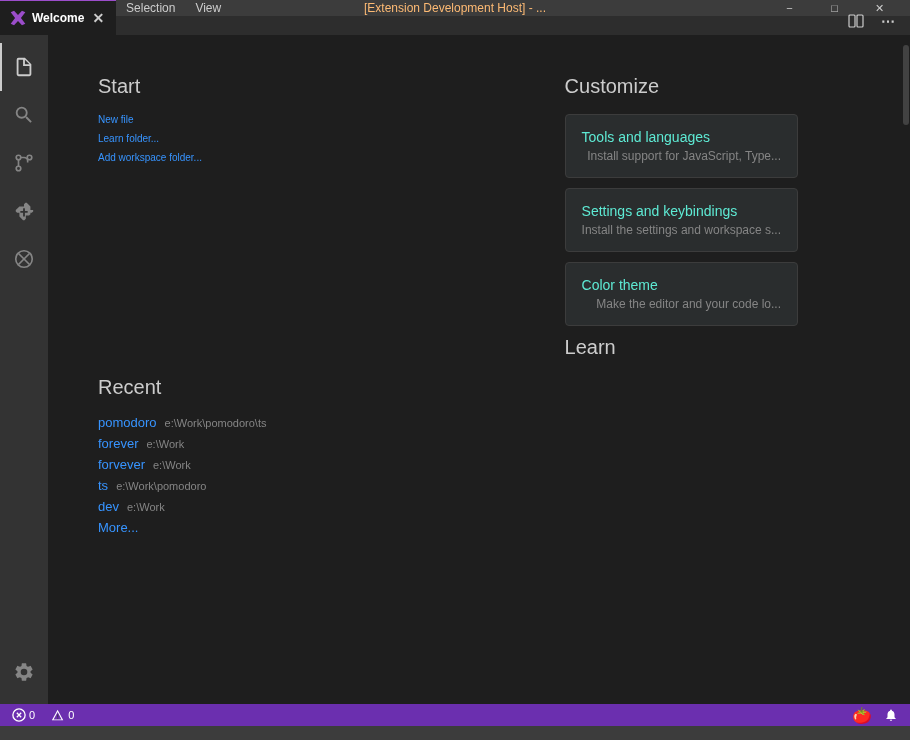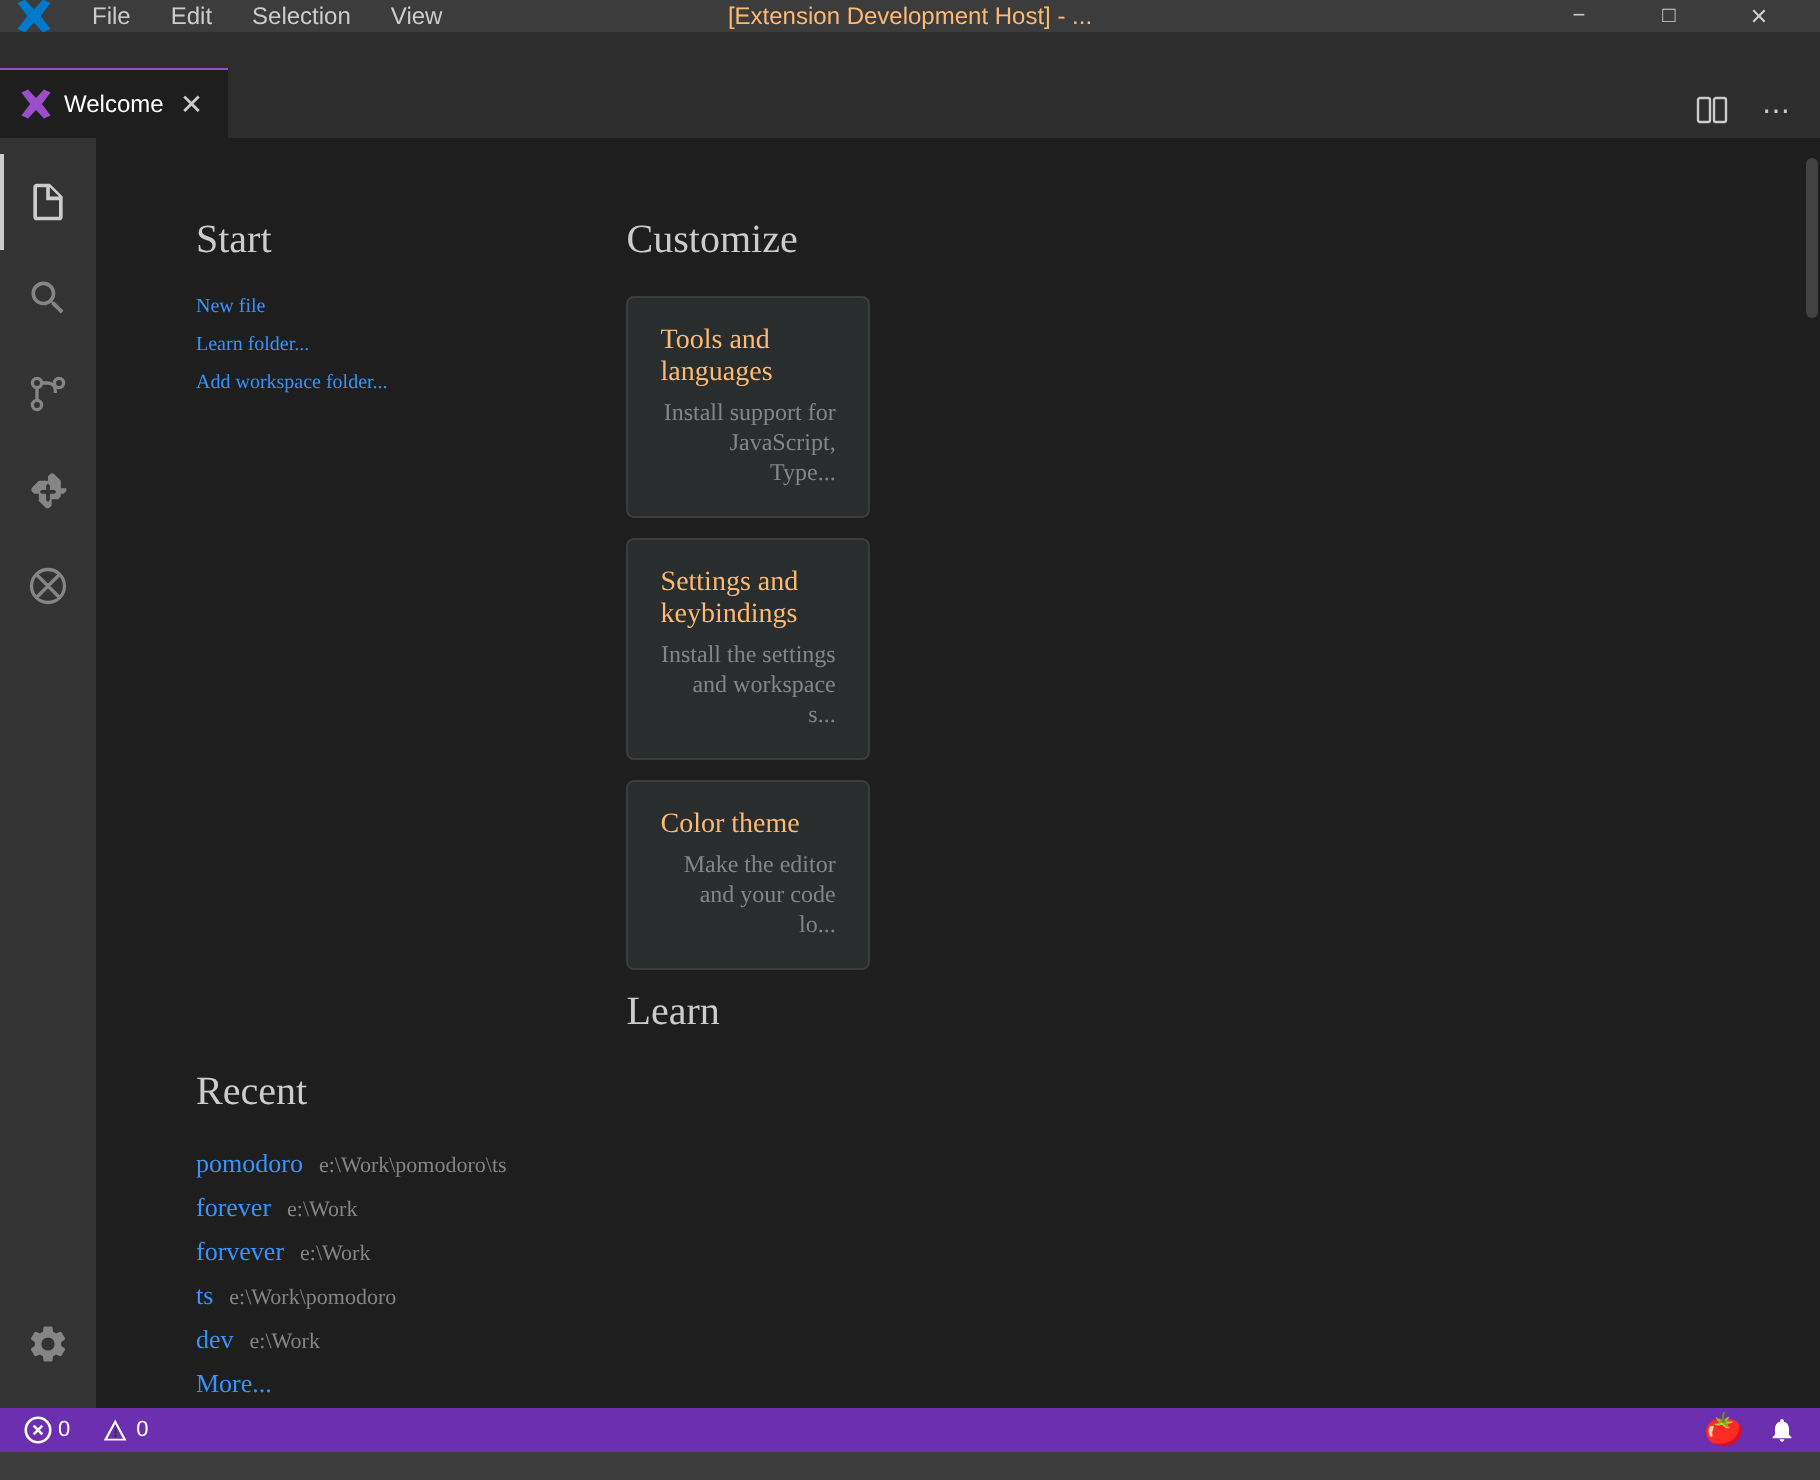--- a/index.html
+++ b/index.html
@@ -70,25 +70,26 @@
 
     
     #app {
       display: flex;
       flex-direction: column;
       height: 710px; 
     }
 
     
     #tab-bar {
-      height: 53px;
+      height: 19px;
       background: #2d2d2d;
       display: flex;
       align-items: flex-end;
       flex-shrink: 0;
+      font-weight: bold;
     }
     .tab {
       height: 35px;
       display: flex;
       align-items: center;
       padding: 0 10px;
       gap: 6px;
       cursor: pointer;
       font-size: 12px;
       background: #1e1e1e;
@@ -197,23 +198,22 @@
       height: 80px;
       background: #424242;
       border-radius: 3px;
       margin-top: 10px;
     }
 
     
     #welcome-content {
       max-width: 700px;
       display: grid;
-      grid-template-columns: 1fr 1fr 1fr 1fr;
+      grid-template-columns: 1fr;
       gap: 0 60px;
-      font-family: Liberation Serif, serif;
     }
 
     .section-title {
       font-size: 20px;
       font-weight: 300;
       color: #cccccc;
       margin-bottom: 16px;
     }
 
     .start-section { }
@@ -260,21 +260,21 @@
     
     .customize-card {
       background: #2a2d2e;
       border: 1px solid #3c3c3c;
       border-radius: 4px;
       padding: 14px 16px;
       margin-bottom: 10px;
       cursor: pointer;
     }
     .customize-card-title {
-      color: #fdba74;
+      color: #5eead4;
       font-size: 14px;
       margin-bottom: 4px;
     }
     .customize-card-desc {
       color: #858585;
       font-size: 12px;
       text-align: right;
     }
 
     

